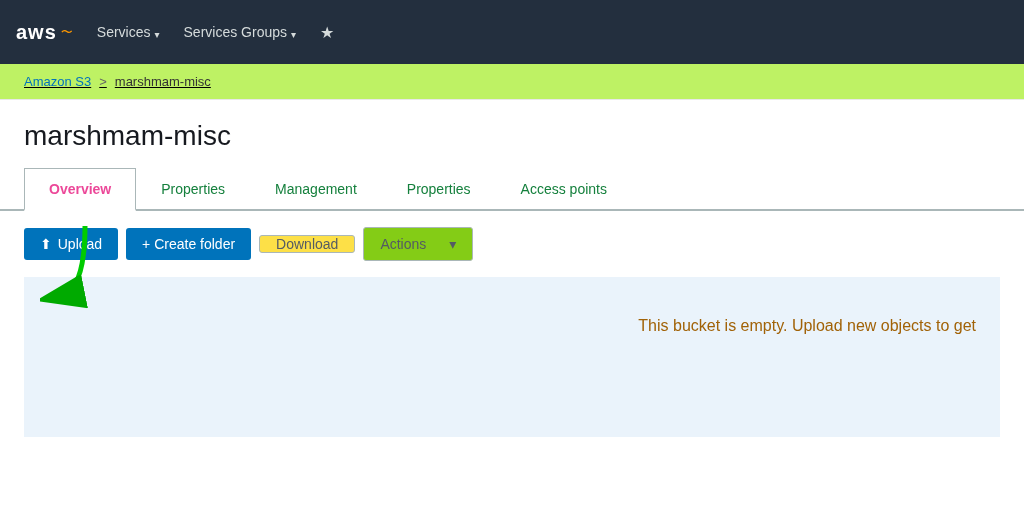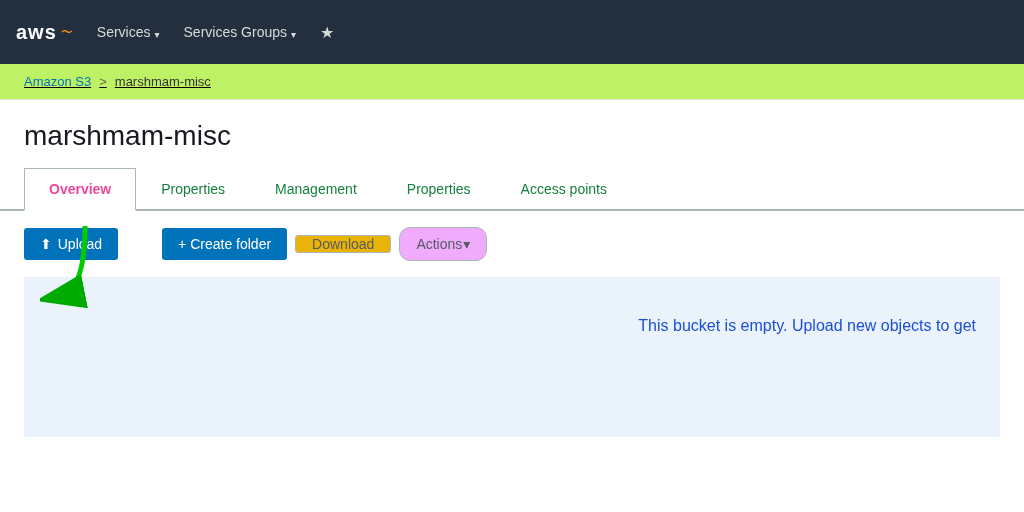--- a/index.html
+++ b/index.html
@@ -129,59 +129,58 @@
       color: white;
       border: none;
       padding: 8px 16px;
       border-radius: 3px;
       cursor: pointer;
       font-size: 14px;
       display: flex;
       align-items: center;
       gap: 6px;
       font-weight: 500;
-      margin-left: 36px;
     }
     .btn-outline {
-      background: #eab308;
+      background: #fde047;
       color: #545b64;
       border: 1px solid #aab7b8;
       padding: 0 16px;
       border-radius: 3px;
       cursor: pointer;
       font-size: 14px;
       display: flex;
       align-items: flex-start;
       gap: 6px;
     }
     .btn-outline-actions {
-      background: #f0abfc;
+      background: #84cc16;
       color: #545b64;
       border: 1px solid #aab7b8;
       padding: 8px 16px;
-      border-radius: 11px;
-      cursor: pointer;
-      font-size: 14px;
-      display: flex;
-      align-items: center;
-      gap: 1px;
+      border-radius: 3px;
+      cursor: pointer;
+      font-size: 14px;
+      display: flex;
+      align-items: center;
+      gap: 23px;
     }
 
     
     .empty-area {
       background: #eaf3fb;
       margin: 0 24px;
       padding: 40px 24px;
       min-height: 160px;
       display: flex;
       align-items: flex-start;
       justify-content: flex-end;
     }
     .empty-text {
-      color: #1d4ed8;
+      color: #a16207;
       font-size: 16px;
     }
 
     
     .arrow-container {
       position: relative;
     }
     .green-arrow {
       position: absolute;
       left: 40px;

